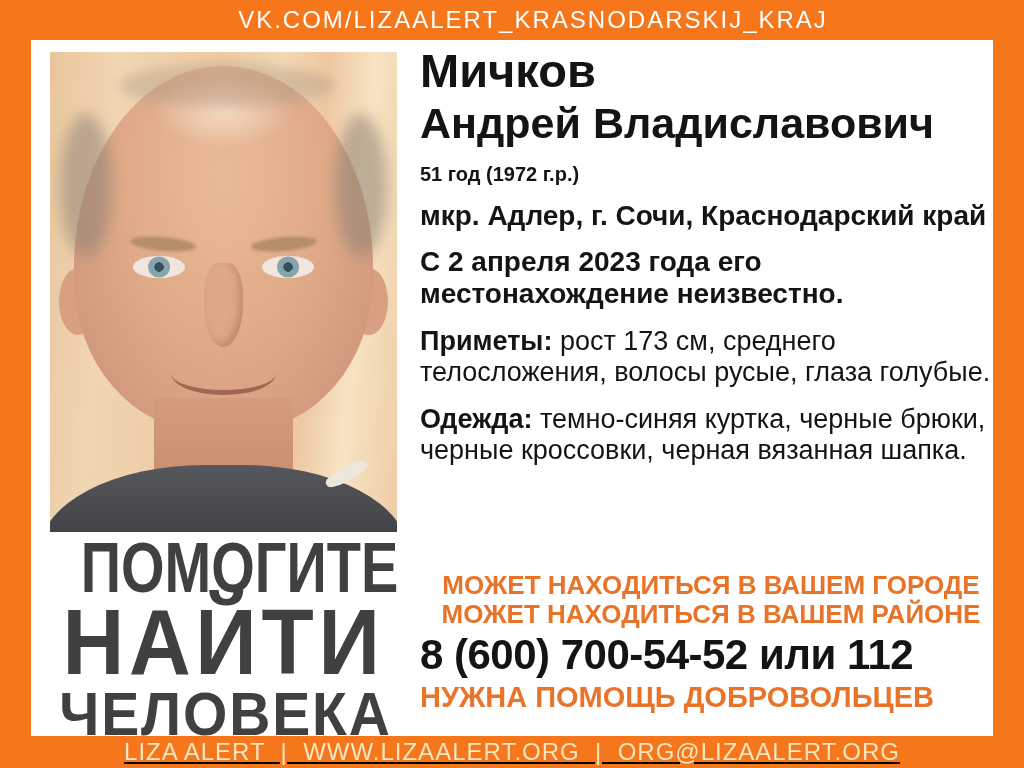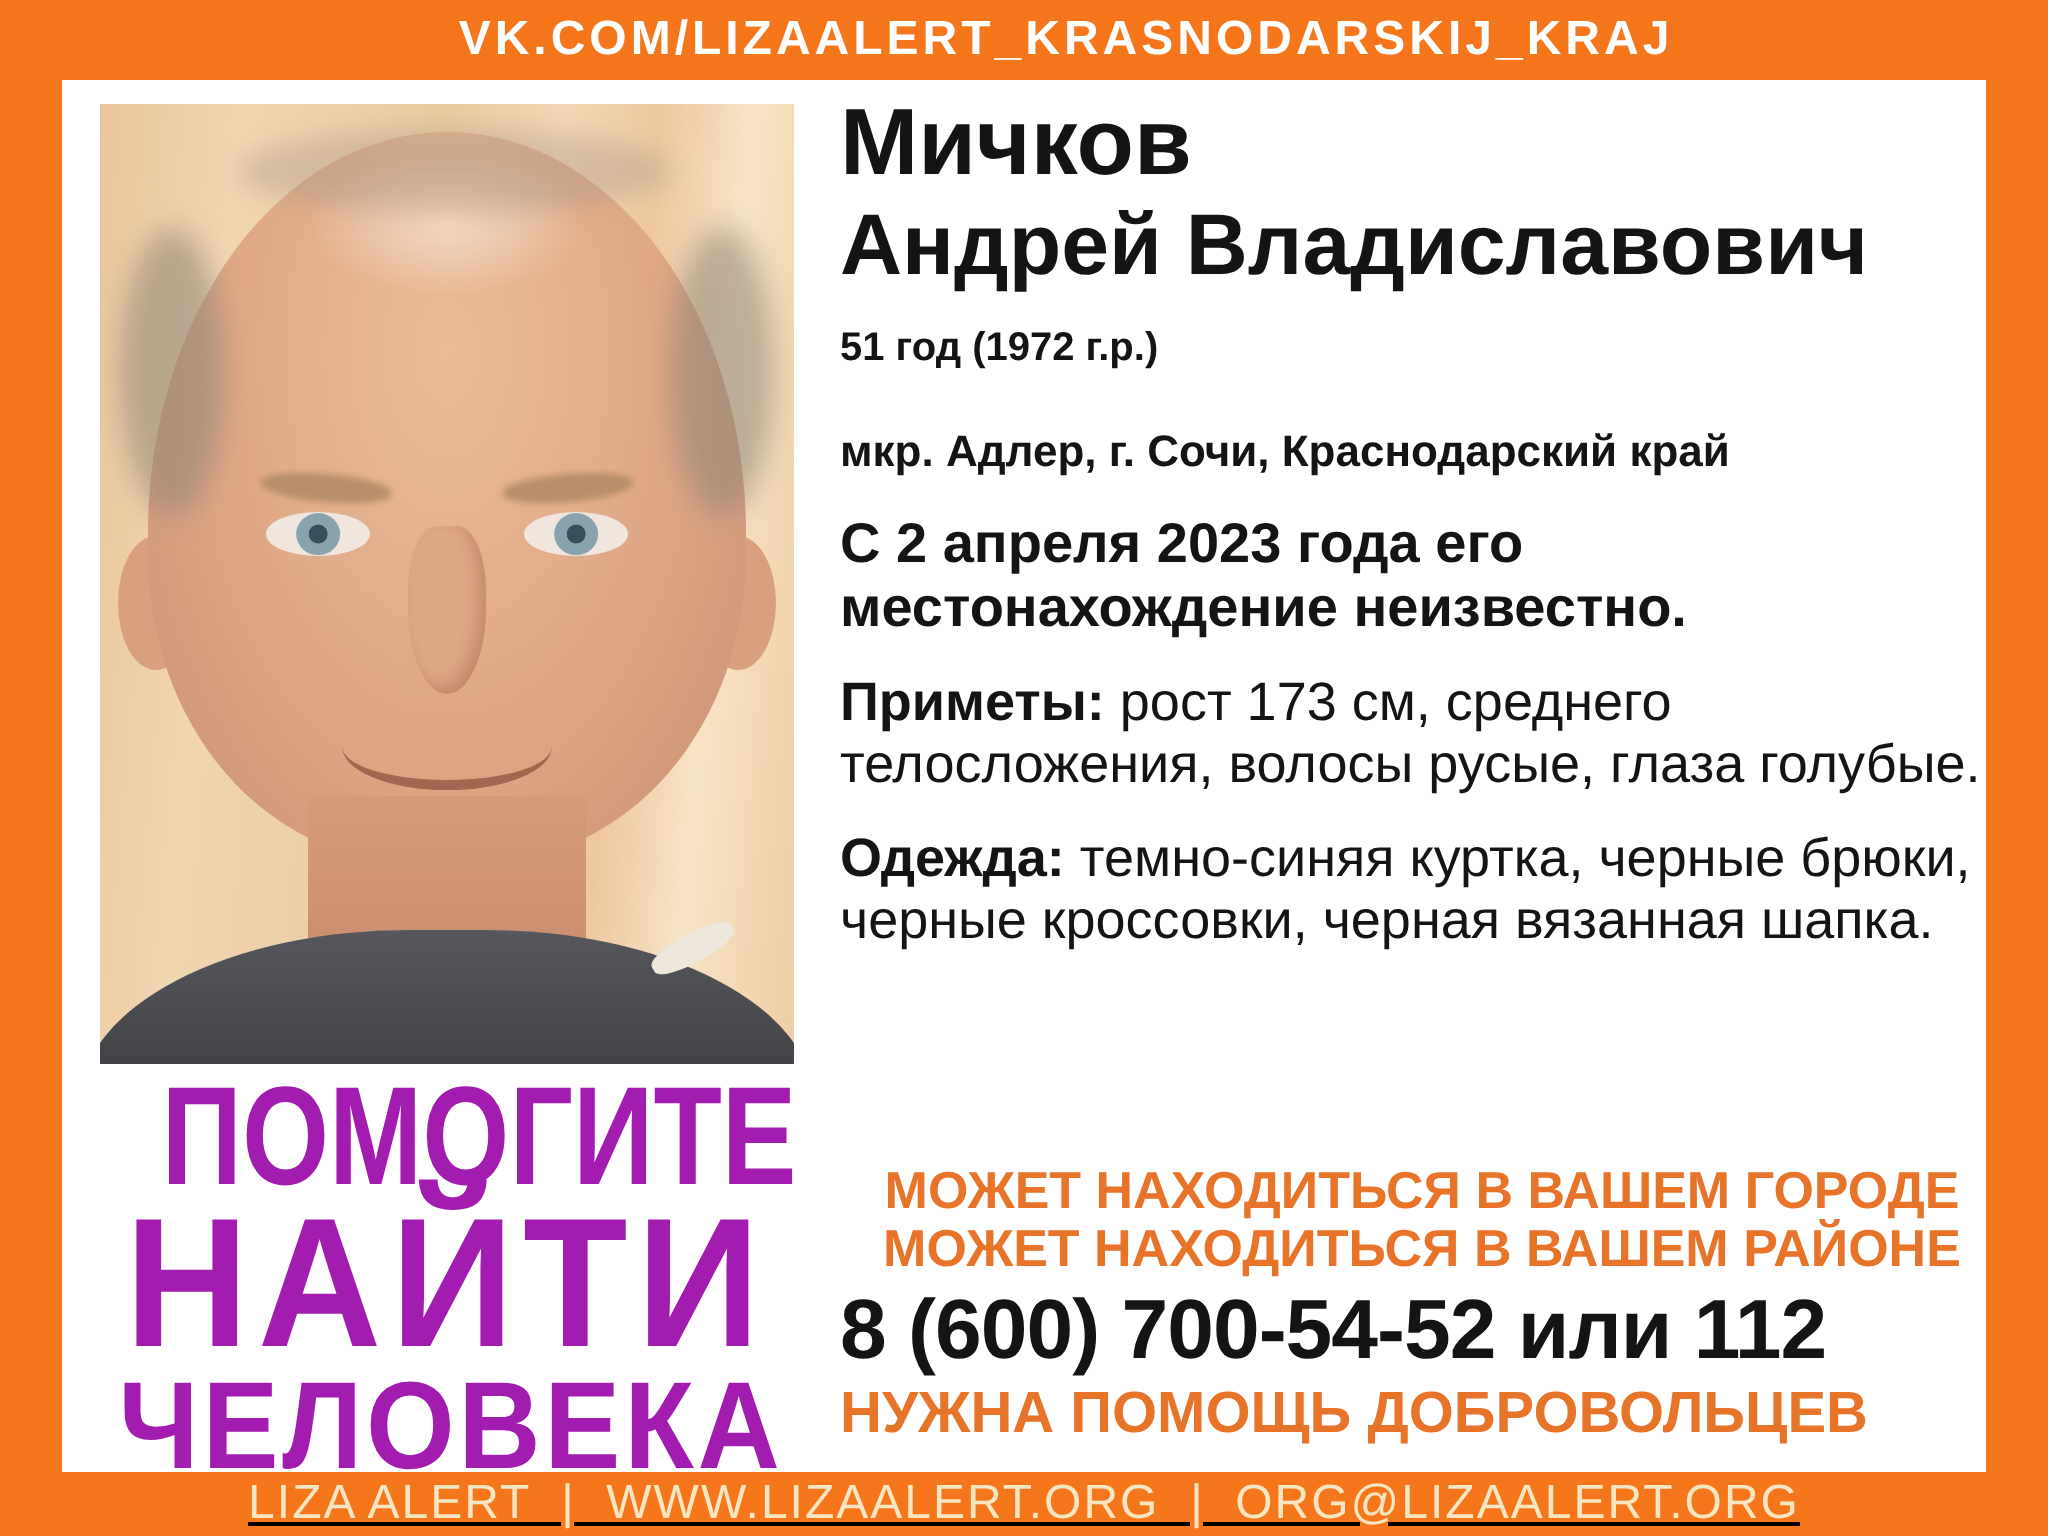--- a/index.html
+++ b/index.html
@@ -1,21 +1,21 @@
 <!DOCTYPE html>
 <html><head>
 <meta charset="utf-8">
 <style>
   html,body{margin:0;padding:0;}
   body{width:1024px;height:768px;overflow:hidden;font-family:"Liberation Sans",sans-serif;}
   .poster{position:relative;width:1024px;height:768px;background:#F5761B;}
 
   
   .topbar{position:absolute;top:0;left:0;right:0;height:40px;display:flex;align-items:center;justify-content:center;}
-  .topbar span{color:#ffffff;font-weight:bold;font-size:24px;letter-spacing:2px;margin-left:42px;}
+  .topbar span{color:#ffffff;font-weight:normal;font-size:24px;letter-spacing:2px;margin-left:42px;}
   .footer{position:absolute;left:0;right:0;bottom:0;height:32px;display:flex;align-items:center;justify-content:center;text-decoration:underline;}
   .footer span{color:#F6E6C1;font-size:24px;letter-spacing:1px;white-space:pre;}
 
   
   .content{position:absolute;left:31px;right:31px;top:40px;bottom:32px;background:#ffffff;}
 
   
   .photo{position:absolute;left:19px;top:12px;width:347px;height:480px;overflow:hidden;
     background:linear-gradient(95deg,#e9c59c 0%,#f1d6b2 18%,#eccaa2 45%,#f3d9b6 60%,#eec7a0 72%,#f7e3c3 84%,#efcda6 100%);}
   .photo *{position:absolute;}
@@ -37,32 +37,32 @@
     background:radial-gradient(circle,#34505c 0 30%,#87a4ae 32% 100%);}
   .nose{left:44.5%;top:44%;width:11%;height:17.5%;background:#dda888;border-radius:45% 45% 60% 60%;
     box-shadow:inset -4px -4px 7px rgba(168,102,78,.45);}
   .smile{left:35%;top:62.5%;width:30%;height:8%;border-bottom:5px solid rgba(140,75,60,.7);border-radius:0 0 50% 50%;}
   .neck{left:30%;top:72%;width:40%;height:16%;background:linear-gradient(180deg,#d59c7c,#ca8f6f);}
   .shirt{left:-3%;bottom:-4%;width:106%;height:18%;background:linear-gradient(180deg,#56575c,#3d3e41);
     border-radius:45% 45% 0 0/100% 100% 0 0;}
   .collar{right:8%;bottom:10.5%;width:13%;height:3%;background:#ece6db;transform:rotate(-28deg);border-radius:40%;}
 
   
-  .help{position:absolute;left:14px;top:498px;width:357px;text-align:center;font-weight:bold;color:#a21caf;}
+  .help{position:absolute;left:14px;top:498px;width:357px;text-align:center;font-weight:bold;color:#404040;}
   .help div{white-space:nowrap;}
   .help .l1{font-size:70px;line-height:60px;transform:scaleX(.80);}
   .help .l2{font-size:92px;line-height:80px;margin-top:4px;letter-spacing:5px;transform:scaleX(.93);}
   .help .l3{font-size:62px;line-height:60px;margin-top:2px;letter-spacing:2px;transform:scaleX(.92);}
 
   
   .info{position:absolute;left:389px;top:4px;width:582px;color:#141414;}
   .name1{font-size:47px;line-height:54px;font-weight:bold;}
   .name2{font-size:43px;line-height:50px;font-weight:bold;}
   .age{margin-top:10px;font-size:20px;line-height:32px;font-weight:bold;}
-  .addr{margin-top:20px;font-size:22px;line-height:32px;font-weight:bold;}
+  .addr{margin-top:10px;font-size:28px;line-height:32px;font-weight:bold;}
   .missing{margin-top:14px;font-size:28px;line-height:32px;font-weight:bold;}
   .para{margin:16px 0 0 0;font-size:27px;line-height:31px;}
   .para .lbl{font-weight:bold;}
   .alert-lines{margin-top:105px;text-align:center;color:#E8742A;font-weight:bold;font-size:26px;line-height:29px;}
   .note{margin-top:8px;font-size:21px;line-height:26px;}
   .phone{margin-top:2px;font-size:42px;line-height:48px;font-weight:bold;letter-spacing:-0.5px;}
   .volunteers{margin-top:2px;color:#E8742A;font-weight:bold;font-size:29px;line-height:32px;}
 </style>
 </head>
 <body>

